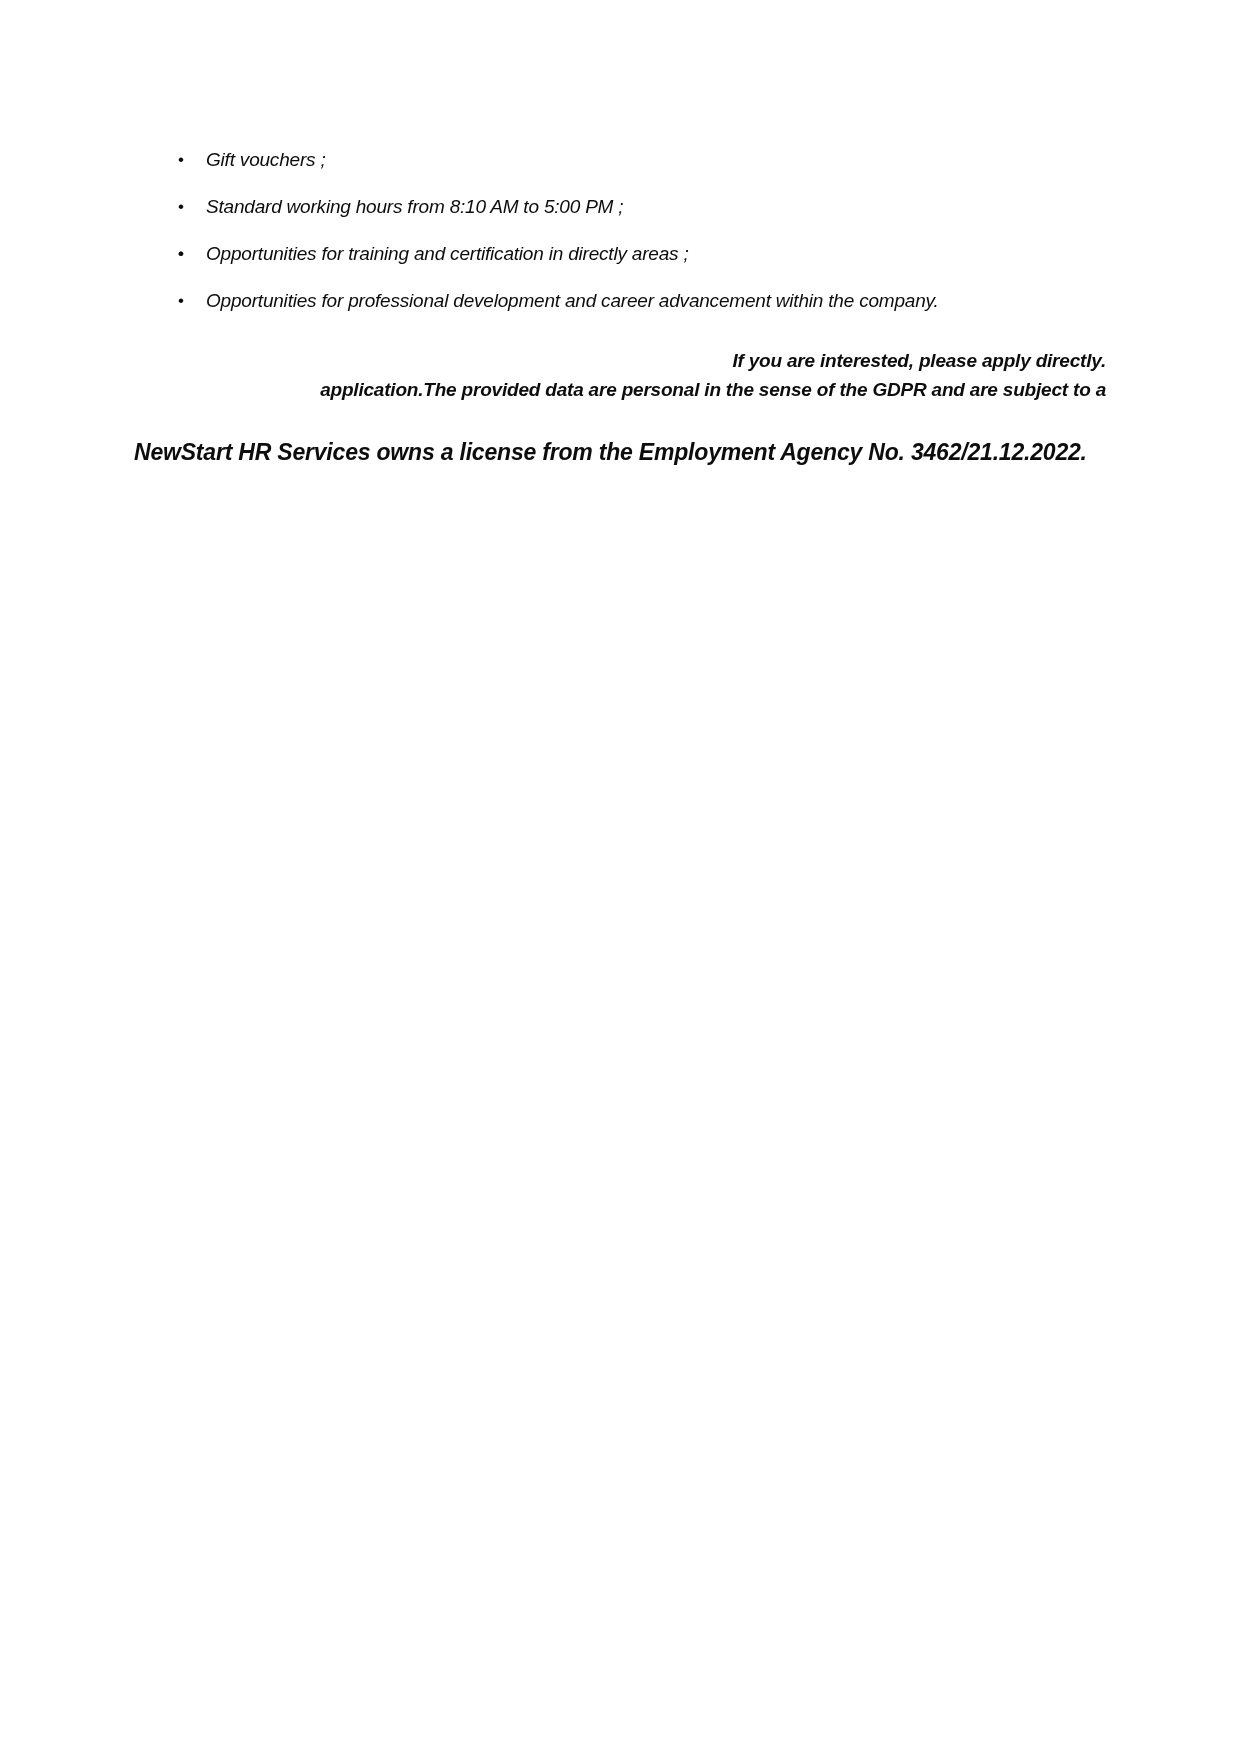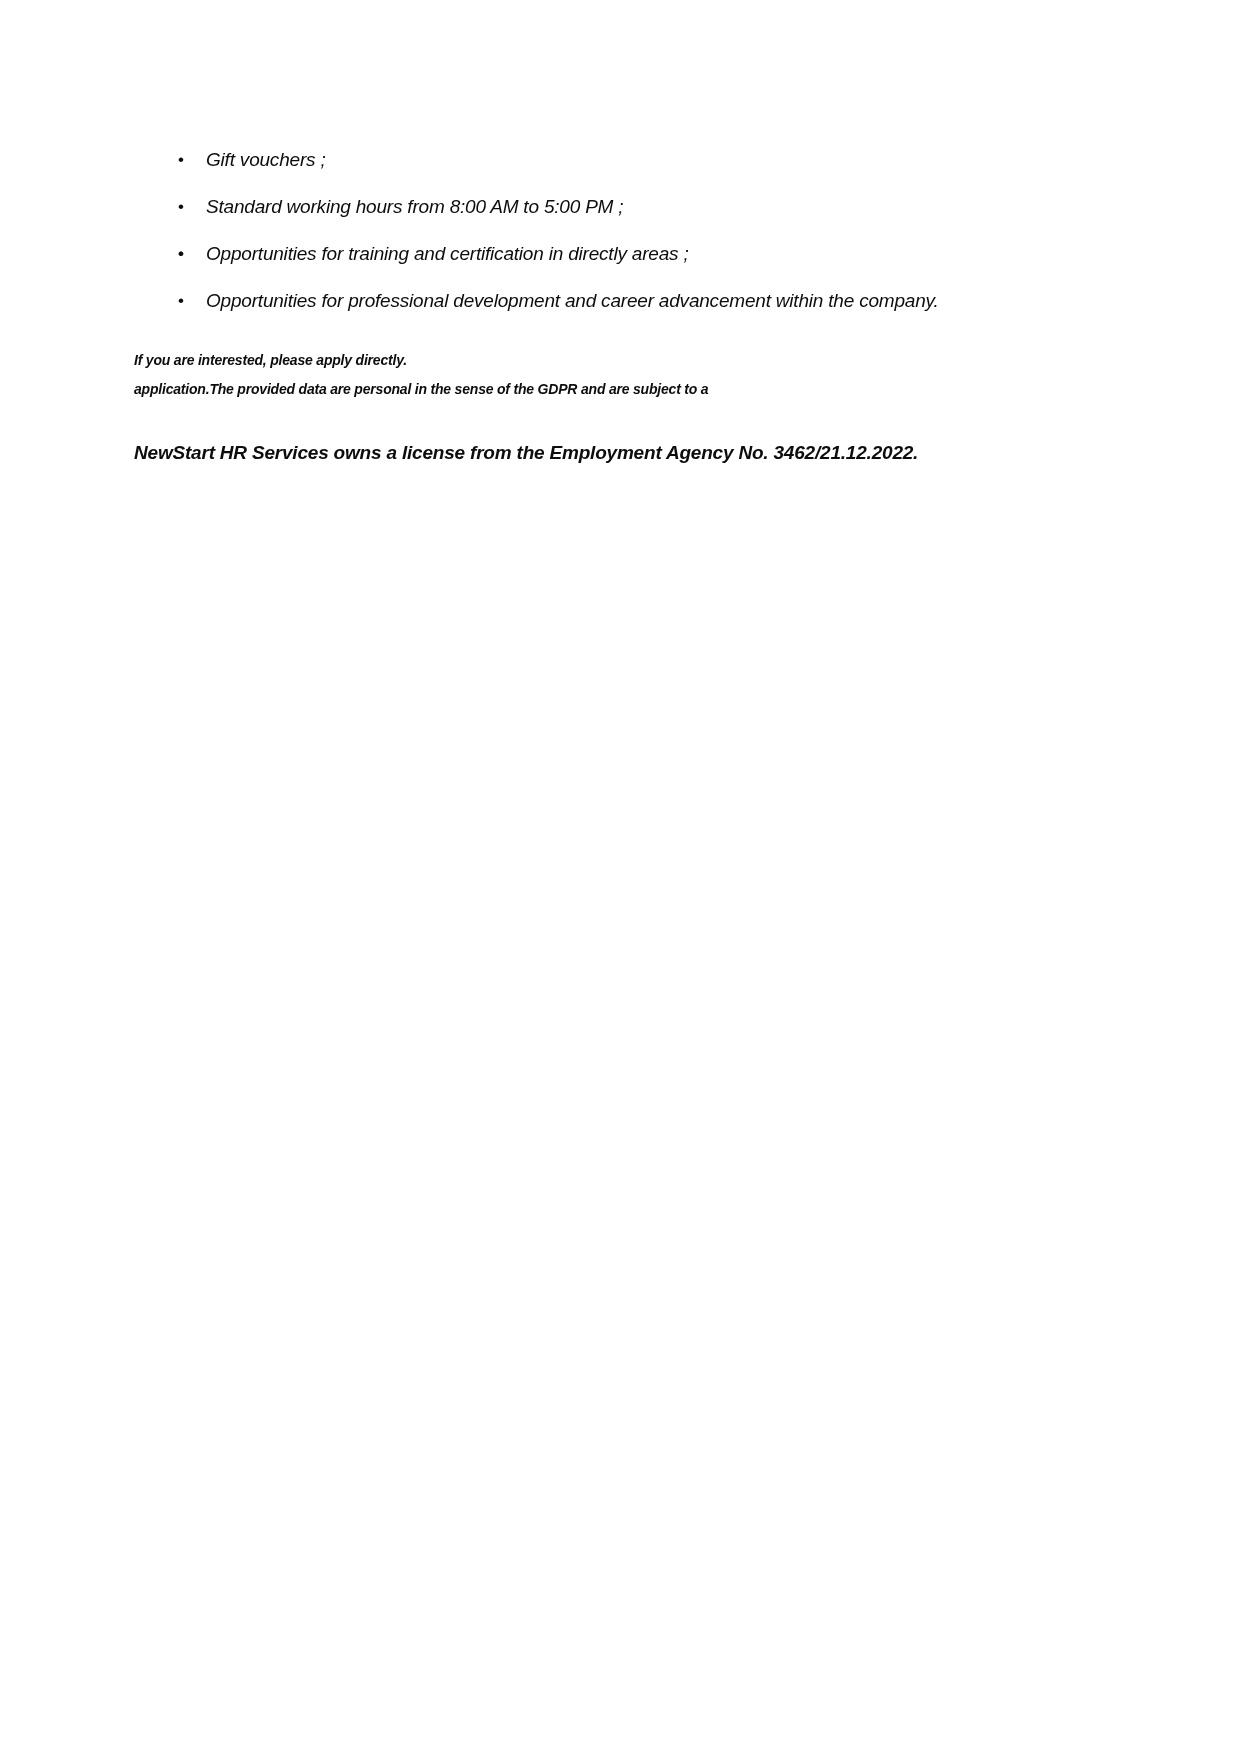--- a/index.html
+++ b/index.html
@@ -42,53 +42,54 @@
     font-size: 17px;
     line-height: 29px;
   }
   ul.bullets li .bullet-text {
     display: block;
     max-width: 770px;
     font-style: italic;
   }
   .application-note {
     margin: 31px 0 0 0;
-    font-size: 14px;
+    font-size: 19px;
     line-height: 29px;
     font-weight: 700;
     font-style: italic;
     letter-spacing: -0.2px;
+    text-align: right;
   }
   .application-note .note-line {
     white-space: nowrap;
   }
   .license-note {
     margin: 34px 0 0 0;
-    font-size: 19px;
+    font-size: 23px;
     line-height: 29px;
     font-weight: 700;
     font-style: italic;
     letter-spacing: -0.2px;
     white-space: nowrap;
   }
 </style>
 </head>
 <body>
 
 <div class="page">
   <div class="content">
 
     <ul class="bullets">
       <li>
         <span class="bullet">•</span>
         <span class="bullet-text">Gift vouchers ;</span>
       </li>
       <li>
         <span class="bullet">•</span>
-        <span class="bullet-text">Standard working hours from 8:00 AM to 5:00 PM ;</span>
+        <span class="bullet-text">Standard working hours from 8:10 AM to 5:00 PM ;</span>
       </li>
       <li>
         <span class="bullet">•</span>
       </li>
       <li>
         <span class="bullet">•</span>
         <span class="bullet-text">Opportunities for training and certification in directly areas ;</span>
       </li>
       <li>
         <span class="bullet">•</span>

